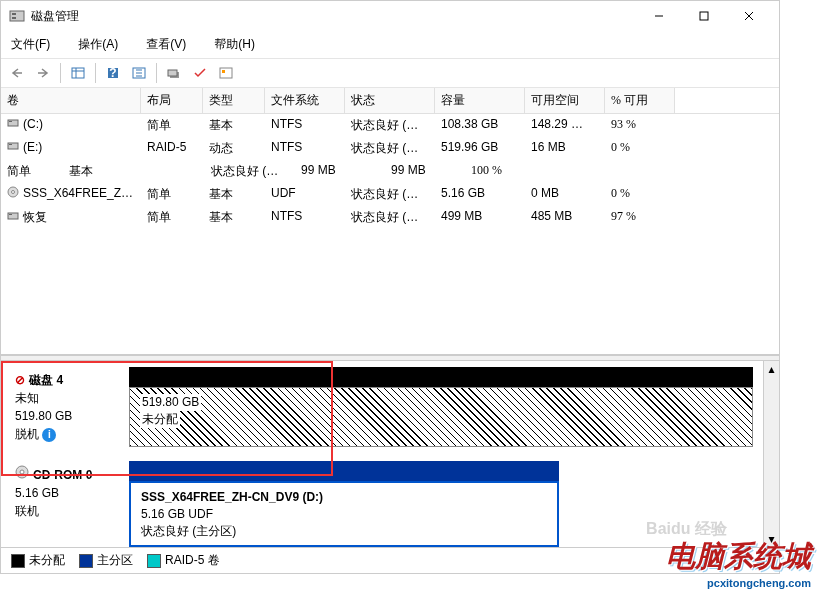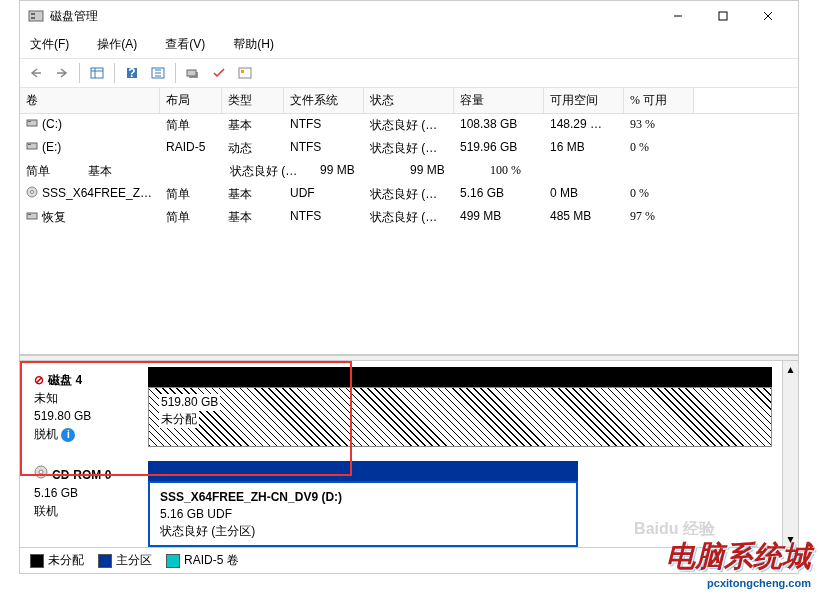--- a/index.html
+++ b/index.html
@@ -1,17 +1,17 @@
 <!DOCTYPE html>
 <html><head>
 <meta charset="utf-8">
 <style>
 * { margin: 0; padding: 0; box-sizing: border-box; font-family: "Microsoft YaHei", "SimSun", Arial, sans-serif; font-size: 12px; }
 body { background: #fff; width: 819px; height: 595px; overflow: hidden; position: relative; }
-.window { border: 1px solid #ccc; width: 780px; background: #fff; margin-left: 19px; }
+.window { border: 1px solid #ccc; width: 780px; background: #fff; }
 .titlebar { display: flex; align-items: center; justify-content: space-between; padding: 4px 8px; height: 30px; }
 .titlebar-left { display: flex; align-items: center; gap: 6px; }
 .app-icon { width: 16px; height: 16px; display:inline-flex; align-items:center; justify-content:center; }
 .titlebar-buttons { display: flex; }
 .tb-btn { width: 45px; height: 28px; display: flex; align-items: center; justify-content: center; cursor: default; }
 .menubar { display: flex; gap: 12px; padding: 2px 2px; border-bottom: 1px solid #e5e5e5; }
 .menu-item { padding: 3px 8px; cursor: default; }
 .toolbar { display: flex; gap: 2px; padding: 3px 4px; border-bottom: 1px solid #e5e5e5; align-items:center; }
 .tool-btn { width: 24px; height: 22px; display:inline-flex; align-items:center; justify-content:center; border:1px solid transparent; }
 .tool-sep { width:1px; height:20px; background:#ccc; margin:0 3px; }
@@ -46,21 +46,21 @@
 .part-inner { background:#fff; display:inline-block; padding:0 2px; }
 .highlight-box { border:2px solid #e33; position:absolute; pointer-events:none; }
 .legend { display:flex; gap:14px; padding:4px 10px; border-top:1px solid #ccc; align-items:center; }
 .leg-swatch { width:14px; height:14px; display:inline-block; margin-right:4px; vertical-align:middle; border:1px solid #555; }
 .leg-item { display:flex; align-items:center; }
 .scrollbar-v { width:16px; background:#f0f0f0; border-left:1px solid #ccc; display:flex; flex-direction:column; align-items:center; justify-content:space-between; }
 .sb-arrow { width:16px; height:16px; display:flex; align-items:center; justify-content:center; }
 .watermark { position:absolute; right:8px; bottom:6px; text-align:right; pointer-events:none; }
 .watermark .wm1 { font-size:29px; font-weight:bold; font-style:italic; color:#b91c1c; text-shadow:1px 1px 0 #fff, 2px 2px 0 #9cd0f0; }
 .watermark .wm2 { font-size:11px; color:#0a5aa5; font-weight:bold;text-align:right; }
-.baidu-wm { position:absolute; right: 104px; bottom: 55px; opacity:0.35; font-size:16px; color:#888; font-weight:bold; }
+.baidu-wm { position:absolute; right: 92px; bottom: 55px; opacity:0.35; font-size:16px; color:#888; font-weight:bold; }
 .info-icon { display:inline-flex; width:14px; height:14px; border-radius:50%; background:#1e88e5; color:#fff; font-size:10px; align-items:center; justify-content:center; font-weight:bold; }
 .blue-header-bar { height:20px; background:#003399; }
 .cd-part { border:2px solid #0055cc; }
 </style>
 </head>
 <body>
 
 <div class="window">
 
   <div class="titlebar">

